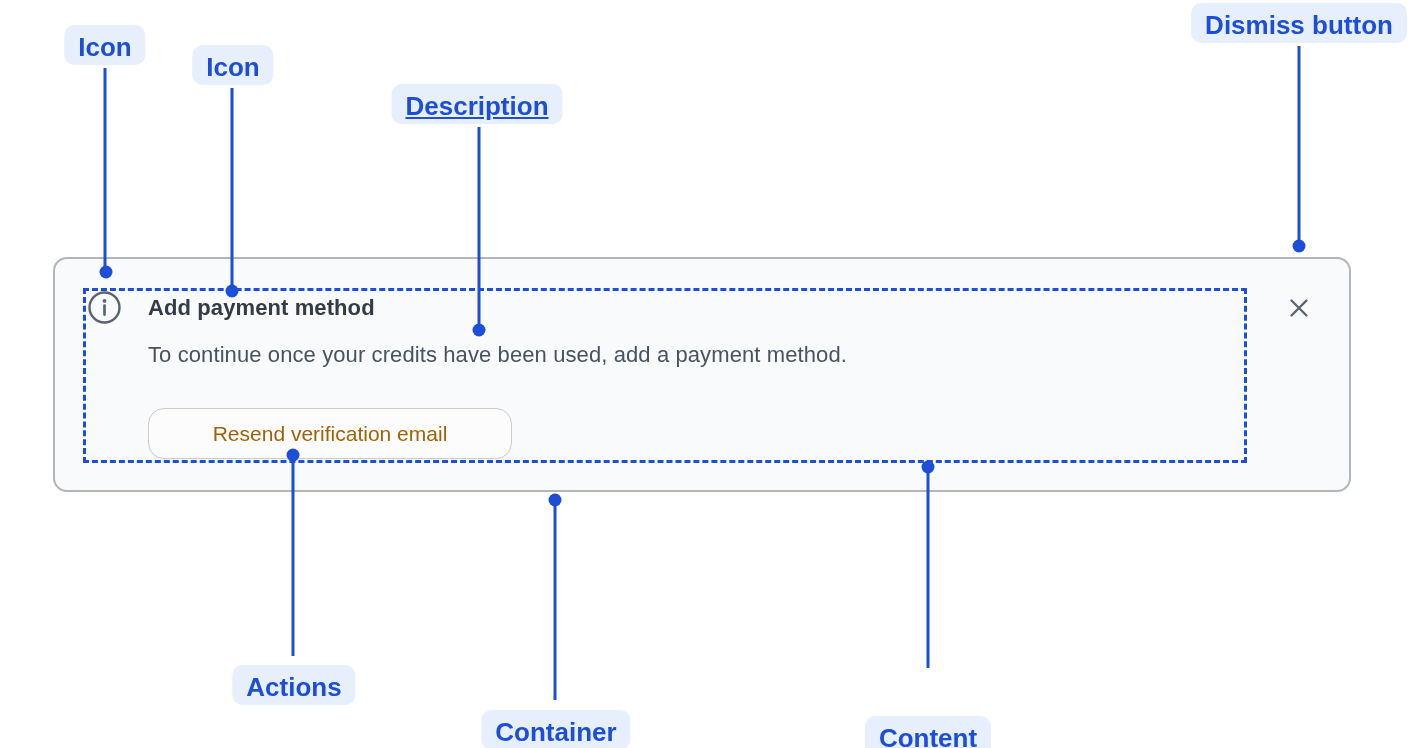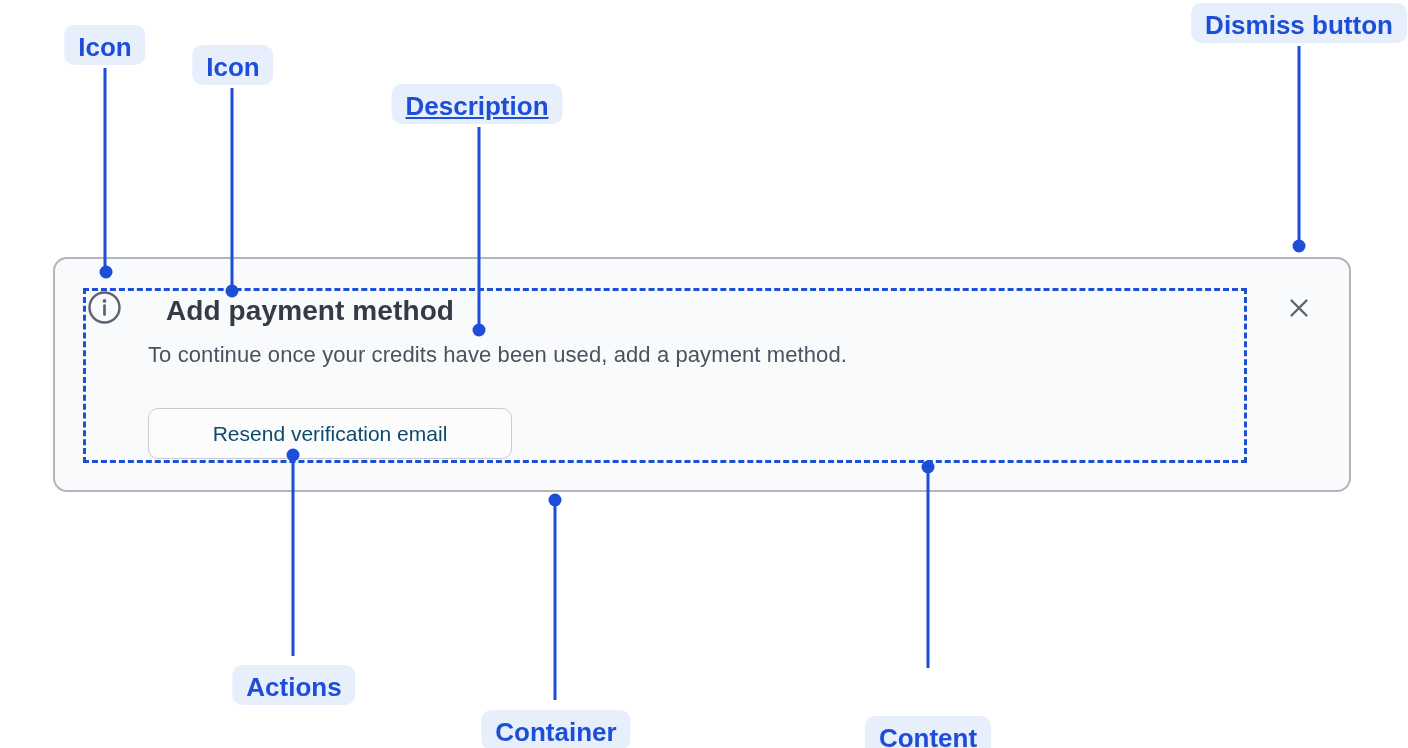--- a/index.html
+++ b/index.html
@@ -14,32 +14,32 @@
   .banner {
     position: absolute; left: 53px; top: 257px; width: 1298px; height: 235px;
     background: #f9fafb; border: 2px solid #b2b5bb; border-radius: 14px;
   }
   .content-outline {
     position: absolute; left: 83px; top: 288px; width: 1164px; height: 175px;
     border: 3px dashed #1d4ed8; pointer-events: none;
   }
   .info-icon { position: absolute; left: 88px; top: 291px; width: 33px; height: 33px; }
   .banner-title {
-    position: absolute; left: 166px; top: 295px;
-    font-size: 28px; font-weight: 700; color: #343b46; letter-spacing: 0.1px;
+    position: absolute; left: 148px; top: 295px;
+    font-size: 22px; font-weight: 700; color: #343b46; letter-spacing: 0.1px;
   }
   .banner-desc {
     position: absolute; left: 148px; top: 342px;
     font-size: 22px; font-weight: 400; color: #4a5261; letter-spacing: 0.1px;
   }
   .banner-action {
     position: absolute; left: 148px; top: 408px; width: 364px; height: 51px;
     display: flex; align-items: center; justify-content: center;
-    background: #fcfcfd; border: 1.5px solid #c9cbd1; border-radius: 10px;
-    font-family: inherit; font-size: 21px; color: #0c4a6e; cursor: pointer;
+    background: #fcfcfd; border: 1.5px solid #c9cbd1; border-radius: 16px;
+    font-family: inherit; font-size: 21px; color: #a16207; cursor: pointer;
   }
   .dismiss-btn {
     position: absolute; left: 1285px; top: 294px; width: 28px; height: 28px;
     background: transparent; border: none; cursor: pointer; padding: 0;
     display: flex; align-items: center; justify-content: center;
   }
 
   
   .pill {
     position: absolute; transform: translateX(-50%); white-space: nowrap;

